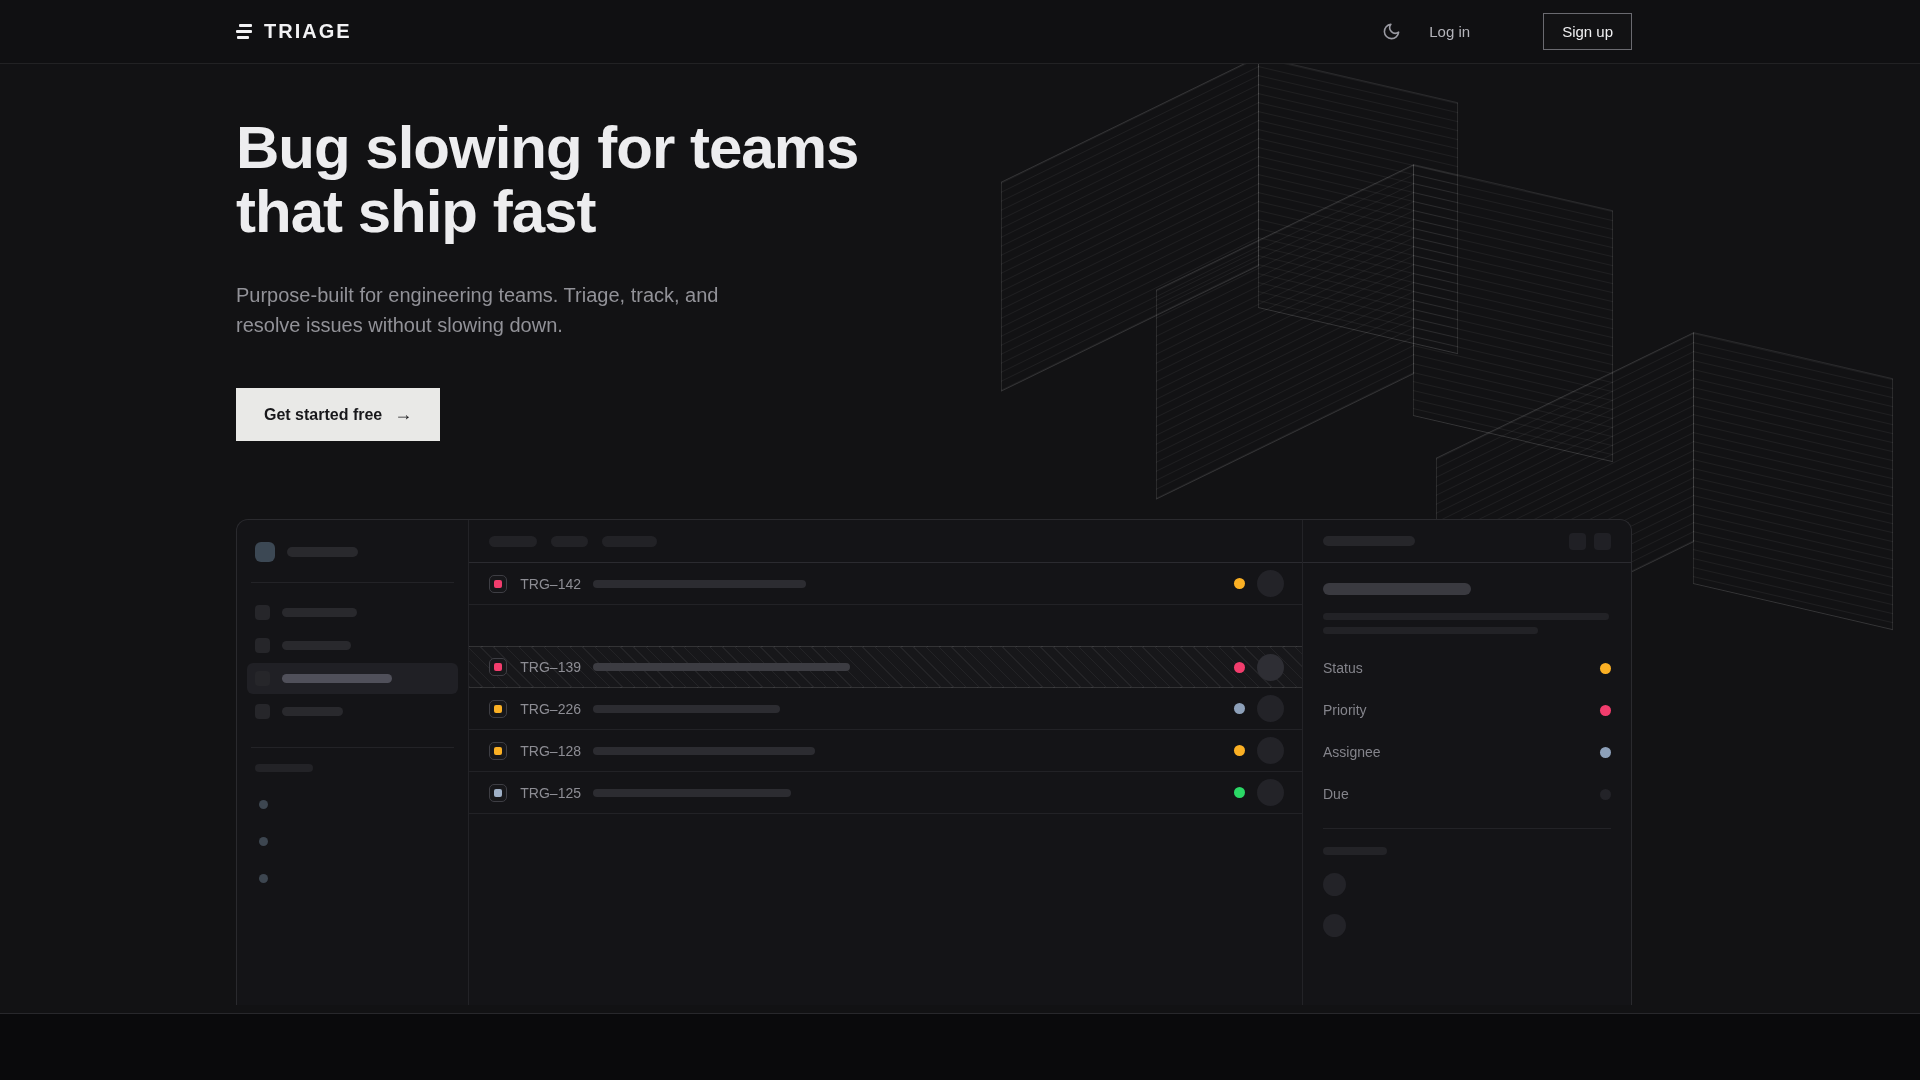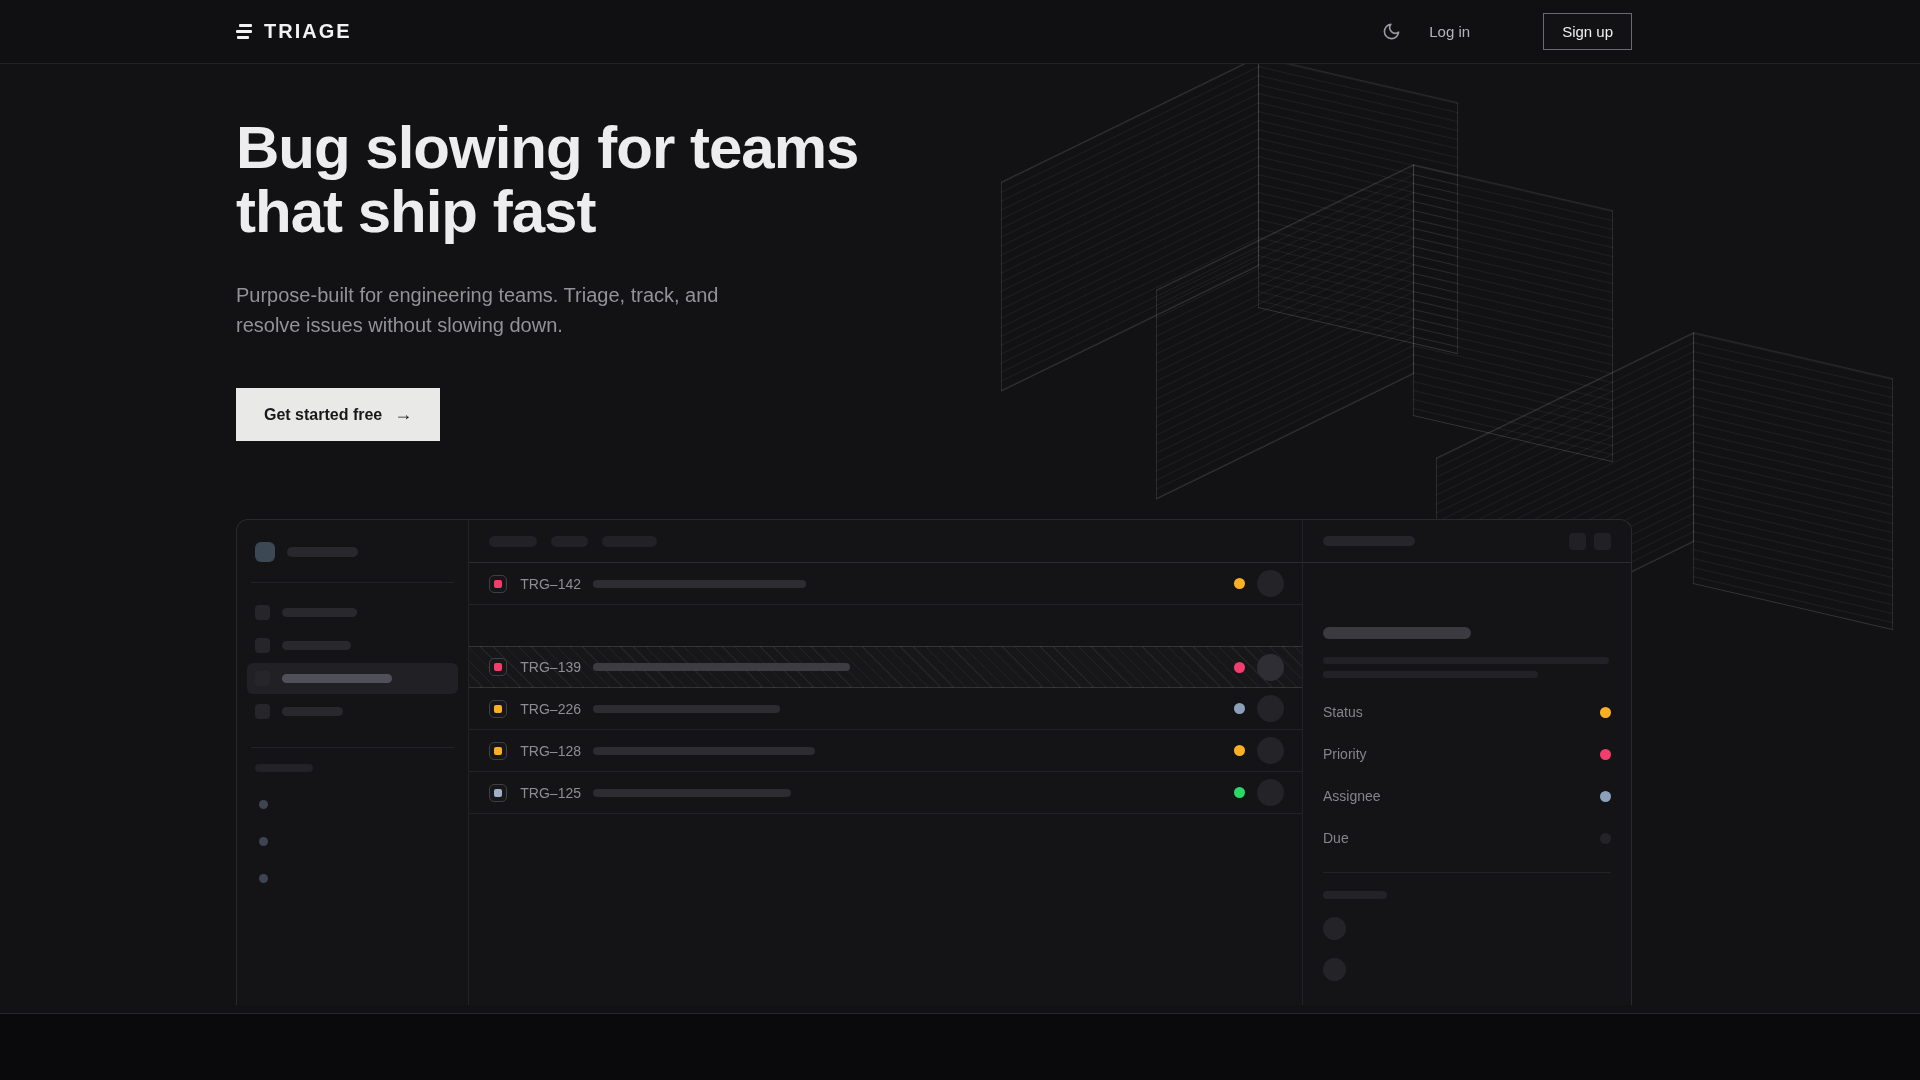--- a/index.html
+++ b/index.html
@@ -114,21 +114,21 @@
   .issue-icon i { display:block; width:8px; height:8px; border-radius:2px; }
   .issue-id { font-size:14px; color:#8d8d94; width:62px; flex-shrink:0; }
   .row-bar { height:8px; border-radius:4px; background:#2c2c31; }
   .issue-row.selected .row-bar { background:#3c3c42; }
   .row-spacer { flex:1; }
   .status-dot { width:11px; height:11px; border-radius:50%; flex-shrink:0; }
   .row-avatar { width:27px; height:27px; border-radius:50%; background:#232328; flex-shrink:0; }
   .issue-row.selected .row-avatar { background:#2e2e34; }
 
   
-  .mk-detail { width:328px; flex-shrink:0; display:flex; flex-direction:column;gap:44px; }
+  .mk-detail { width:328px; flex-shrink:0; display:flex; flex-direction:column; }
   .det-head { height:43px; display:flex; align-items:center; padding:0 20px;
               border-bottom:1px solid #2b2b30; }
   .det-head-bar { width:92px; height:10px; background:#26262a; border-radius:5px; }
   .det-head-sq { width:17px; height:17px; border-radius:4px; background:#202025; margin-left:8px; }
   .det-head .grow { flex:1; }
   .det-body { padding:20px; }
   .det-title { width:148px; height:12px; background:#3a3a40; border-radius:6px; }
   .det-line1 { width:286px; height:7px; background:#222226; border-radius:4px; margin-top:18px; }
   .det-line2 { width:215px; height:7px; background:#222226; border-radius:4px; margin-top:7px; }
   .prop-row { display:flex; align-items:center; justify-content:space-between; margin-top:26px; }

